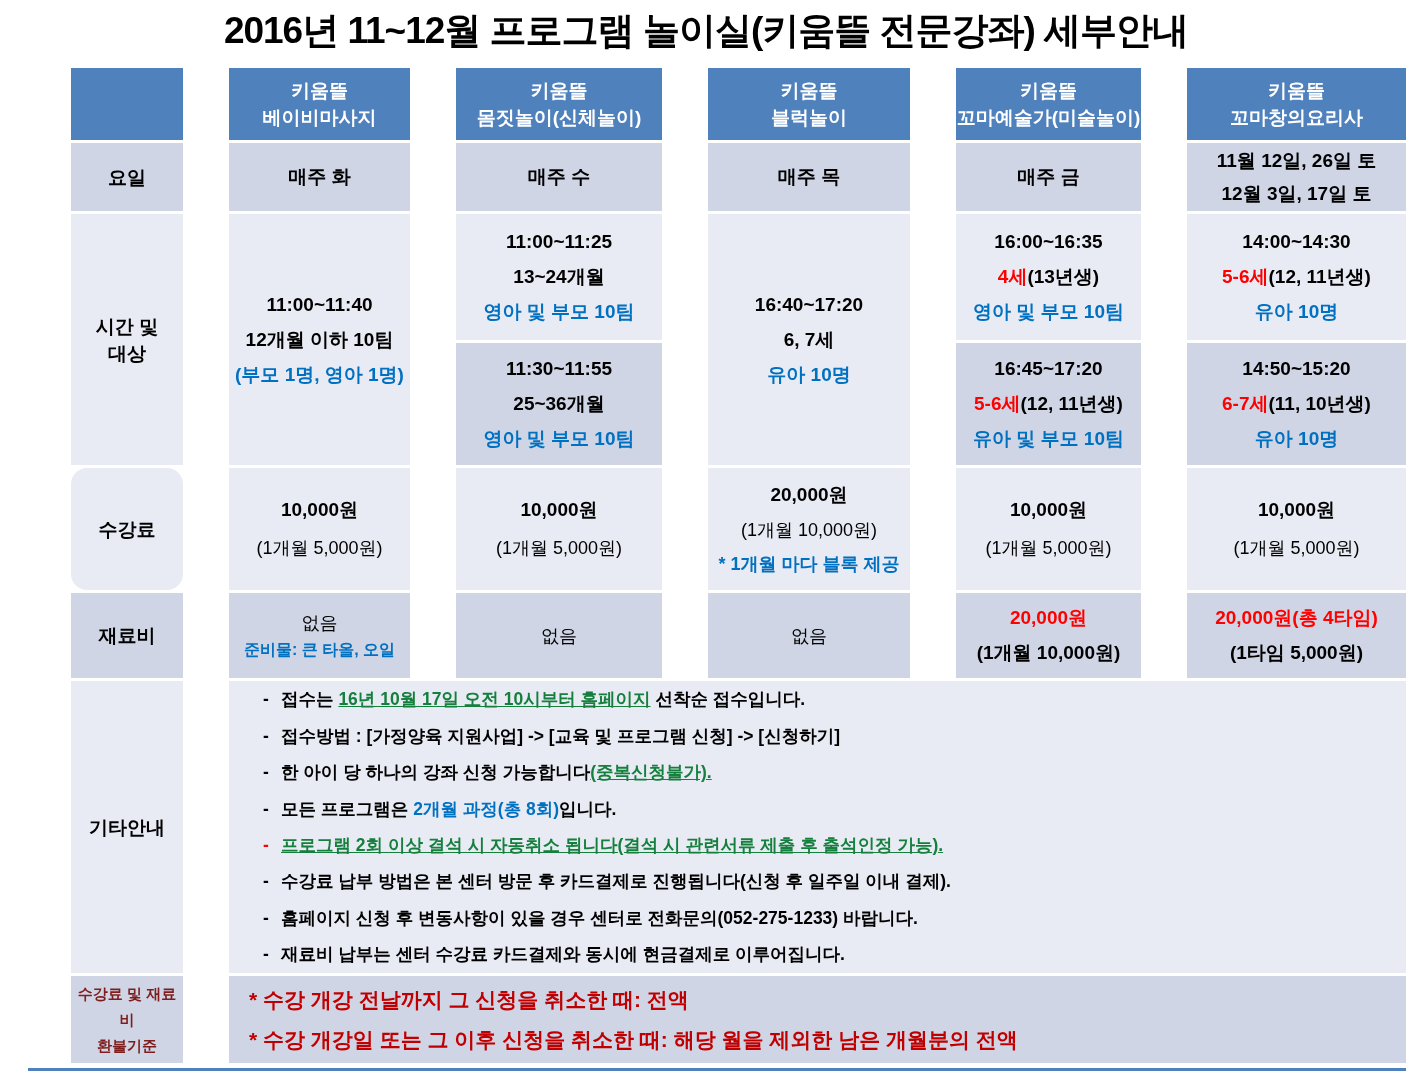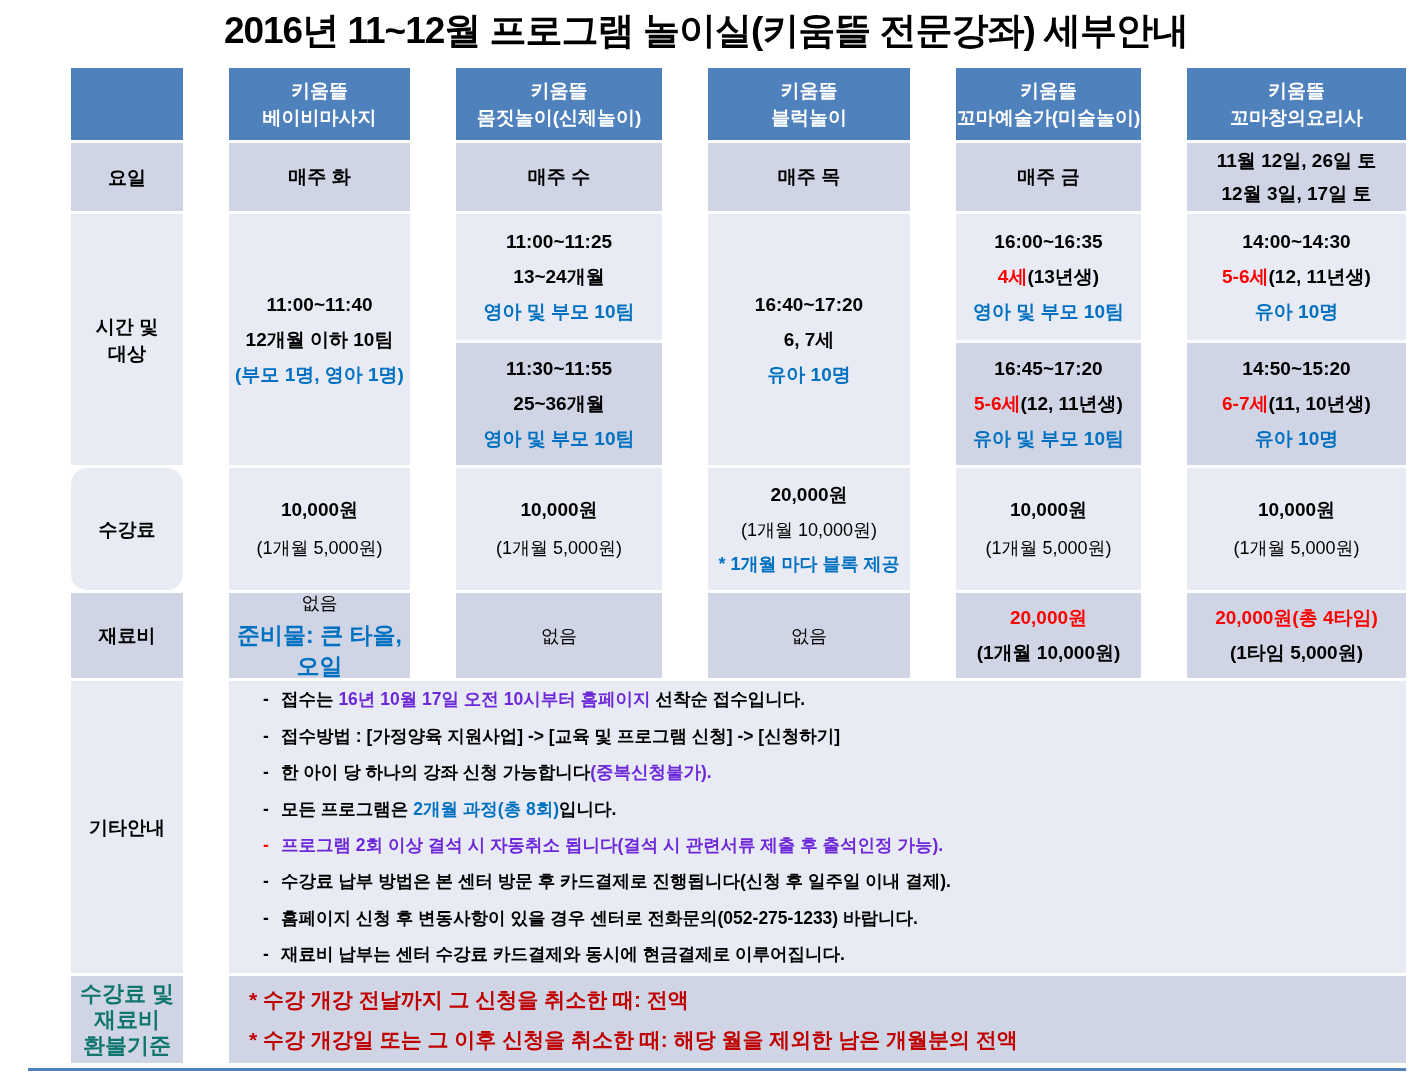--- a/index.html
+++ b/index.html
@@ -16,34 +16,34 @@
        gap:3px;}
 
   .cell{display:flex;flex-direction:column;align-items:center;justify-content:center;
         text-align:center;box-sizing:border-box;margin-left:43px;}
   .bg-h{background:#4F81BD;}
   .bg-l{background:#E9EBF4;}
   .bg-d{background:#CFD5E5;}
 
   .hdr{color:#fff;font-weight:bold;font-size:19px;line-height:27px;}
   .lbl{font-weight:bold;font-size:19px;color:#000;line-height:27px;}
-  .lbl-sm{font-weight:bold;font-size:22px;color:#0f766e;line-height:26px;align-items:center;}
+  .lbl-sm{font-weight:bold;font-size:15px;color:#7f1d1d;line-height:26px;align-items:center;}
 
   .b19{font-weight:bold;font-size:19px;color:#000;line-height:26px;}
   .r18{font-weight:normal;font-size:18px;color:#000;line-height:26px;}
   .blue{color:#0070C0;font-weight:bold;}
   .red{color:#FF0000;font-weight:bold;}
   .gap8 > * + *{margin-top:9px;}
   .gap12 > * + *{margin-top:12px;}
 
   .info-cell{align-items:flex-start;justify-content:center;padding-left:22px;}
   .info-line{font-size:17.5px;font-weight:bold;color:#000;line-height:36.4px;
              white-space:nowrap;}
   .info-line .dash{display:inline-block;width:30px;}
-  .mid-red{color:#6d28d9;}
+  .mid-red{color:#15803d;text-decoration:underline;}
   .mid-blue{color:#0070C0;}
   .dash-red{color:#FF0000;}
 
   .refund-cell{align-items:flex-start;justify-content:center;padding-left:20px;}
   .refund-line{font-size:21px;font-weight:bold;color:#C00000;line-height:40px;white-space:nowrap;}
 
   .bottom-rule{position:absolute;left:28px;top:1068px;width:1378px;height:3px;background:#4F81BD;}
 </style>
 </head>
 <body>
@@ -150,21 +150,21 @@
       <span class="r18">(1개월 5,000원)</span>
     </div>
     <div class="cell bg-l gap12" style="grid-column:6;grid-row:5;">
       <span class="b19">10,000원</span>
       <span class="r18">(1개월 5,000원)</span>
     </div>
 
     <div class="cell bg-d lbl" style="grid-column:1;grid-row:6;">재료비</div>
     <div class="cell bg-d" style="grid-column:2;grid-row:6;">
       <span class="r18">없음</span>
-      <span class="blue" style="font-size:23px;margin-top:4px;">준비물: 큰 타올, 오일</span>
+      <span class="blue" style="font-size:16px;margin-top:4px;">준비물: 큰 타올, 오일</span>
     </div>
     <div class="cell bg-d r18" style="grid-column:3;grid-row:6;">없음</div>
     <div class="cell bg-d r18" style="grid-column:4;grid-row:6;">없음</div>
     <div class="cell bg-d gap8" style="grid-column:5;grid-row:6;">
       <span class="b19 red">20,000원</span>
       <span class="b19">(1개월 10,000원)</span>
     </div>
     <div class="cell bg-d gap8" style="grid-column:6;grid-row:6;">
       <span class="b19 red">20,000원(총 4타임)</span>
       <span class="b19">(1타임 5,000원)</span>

